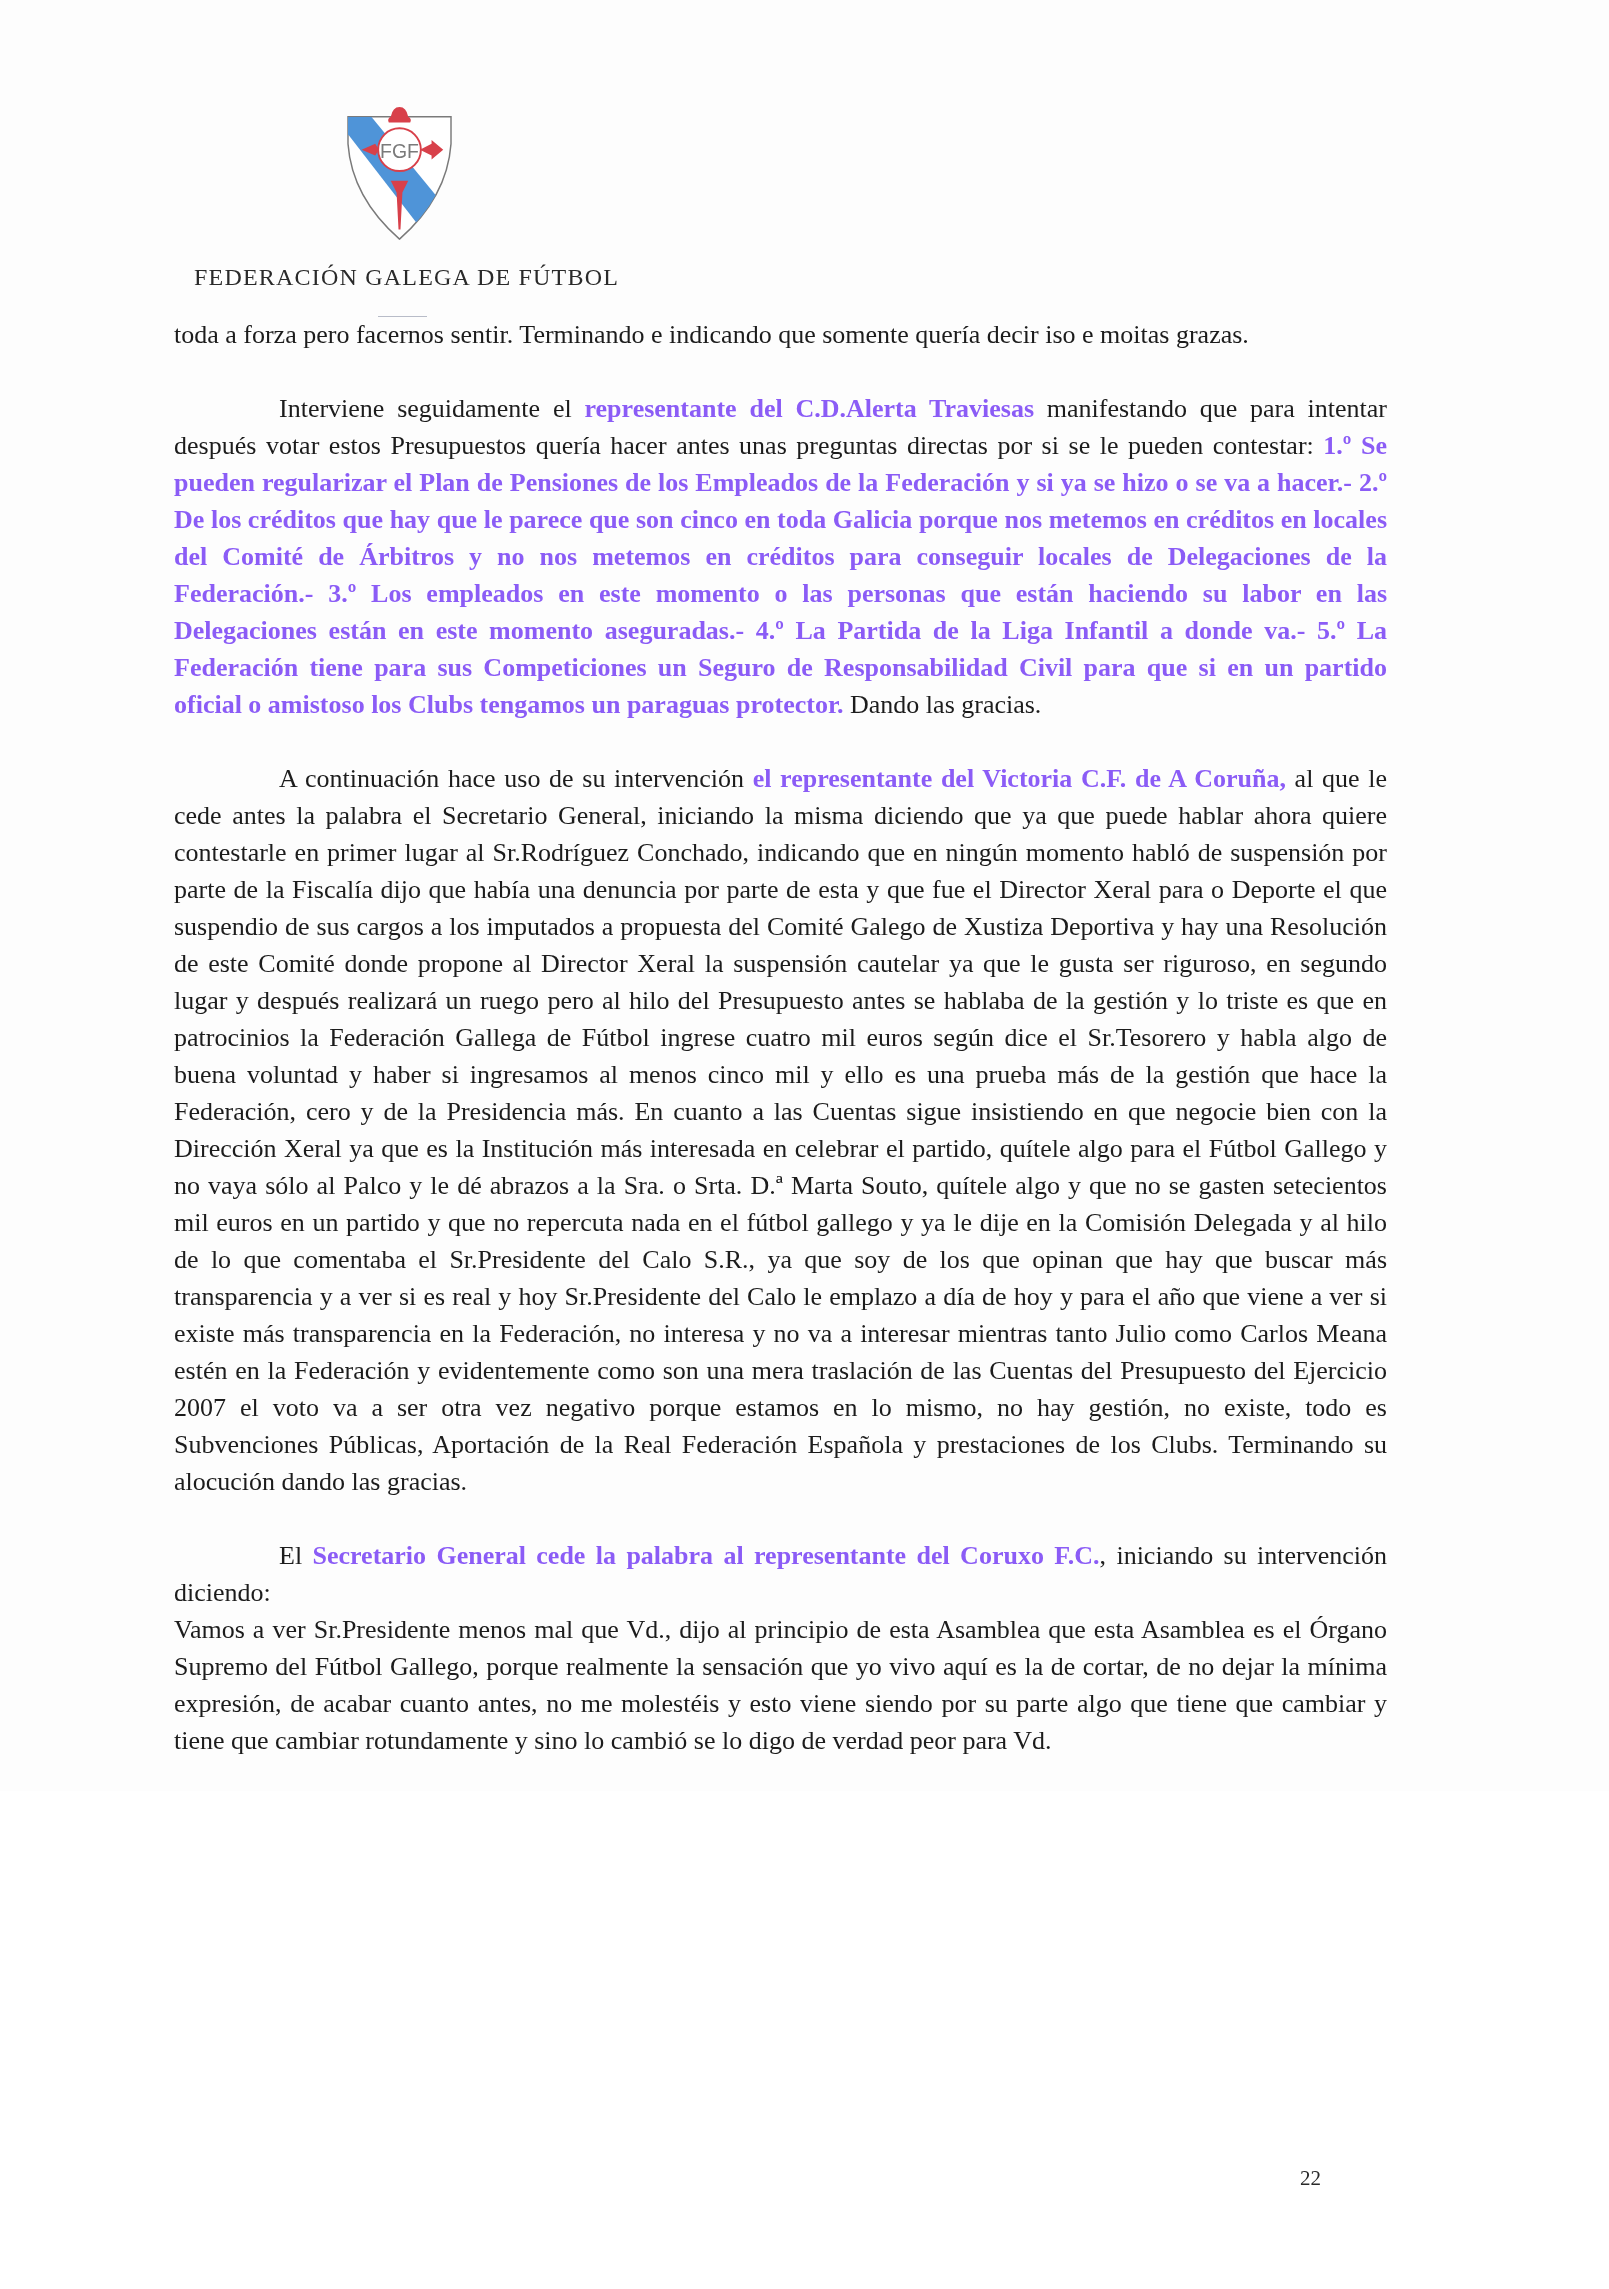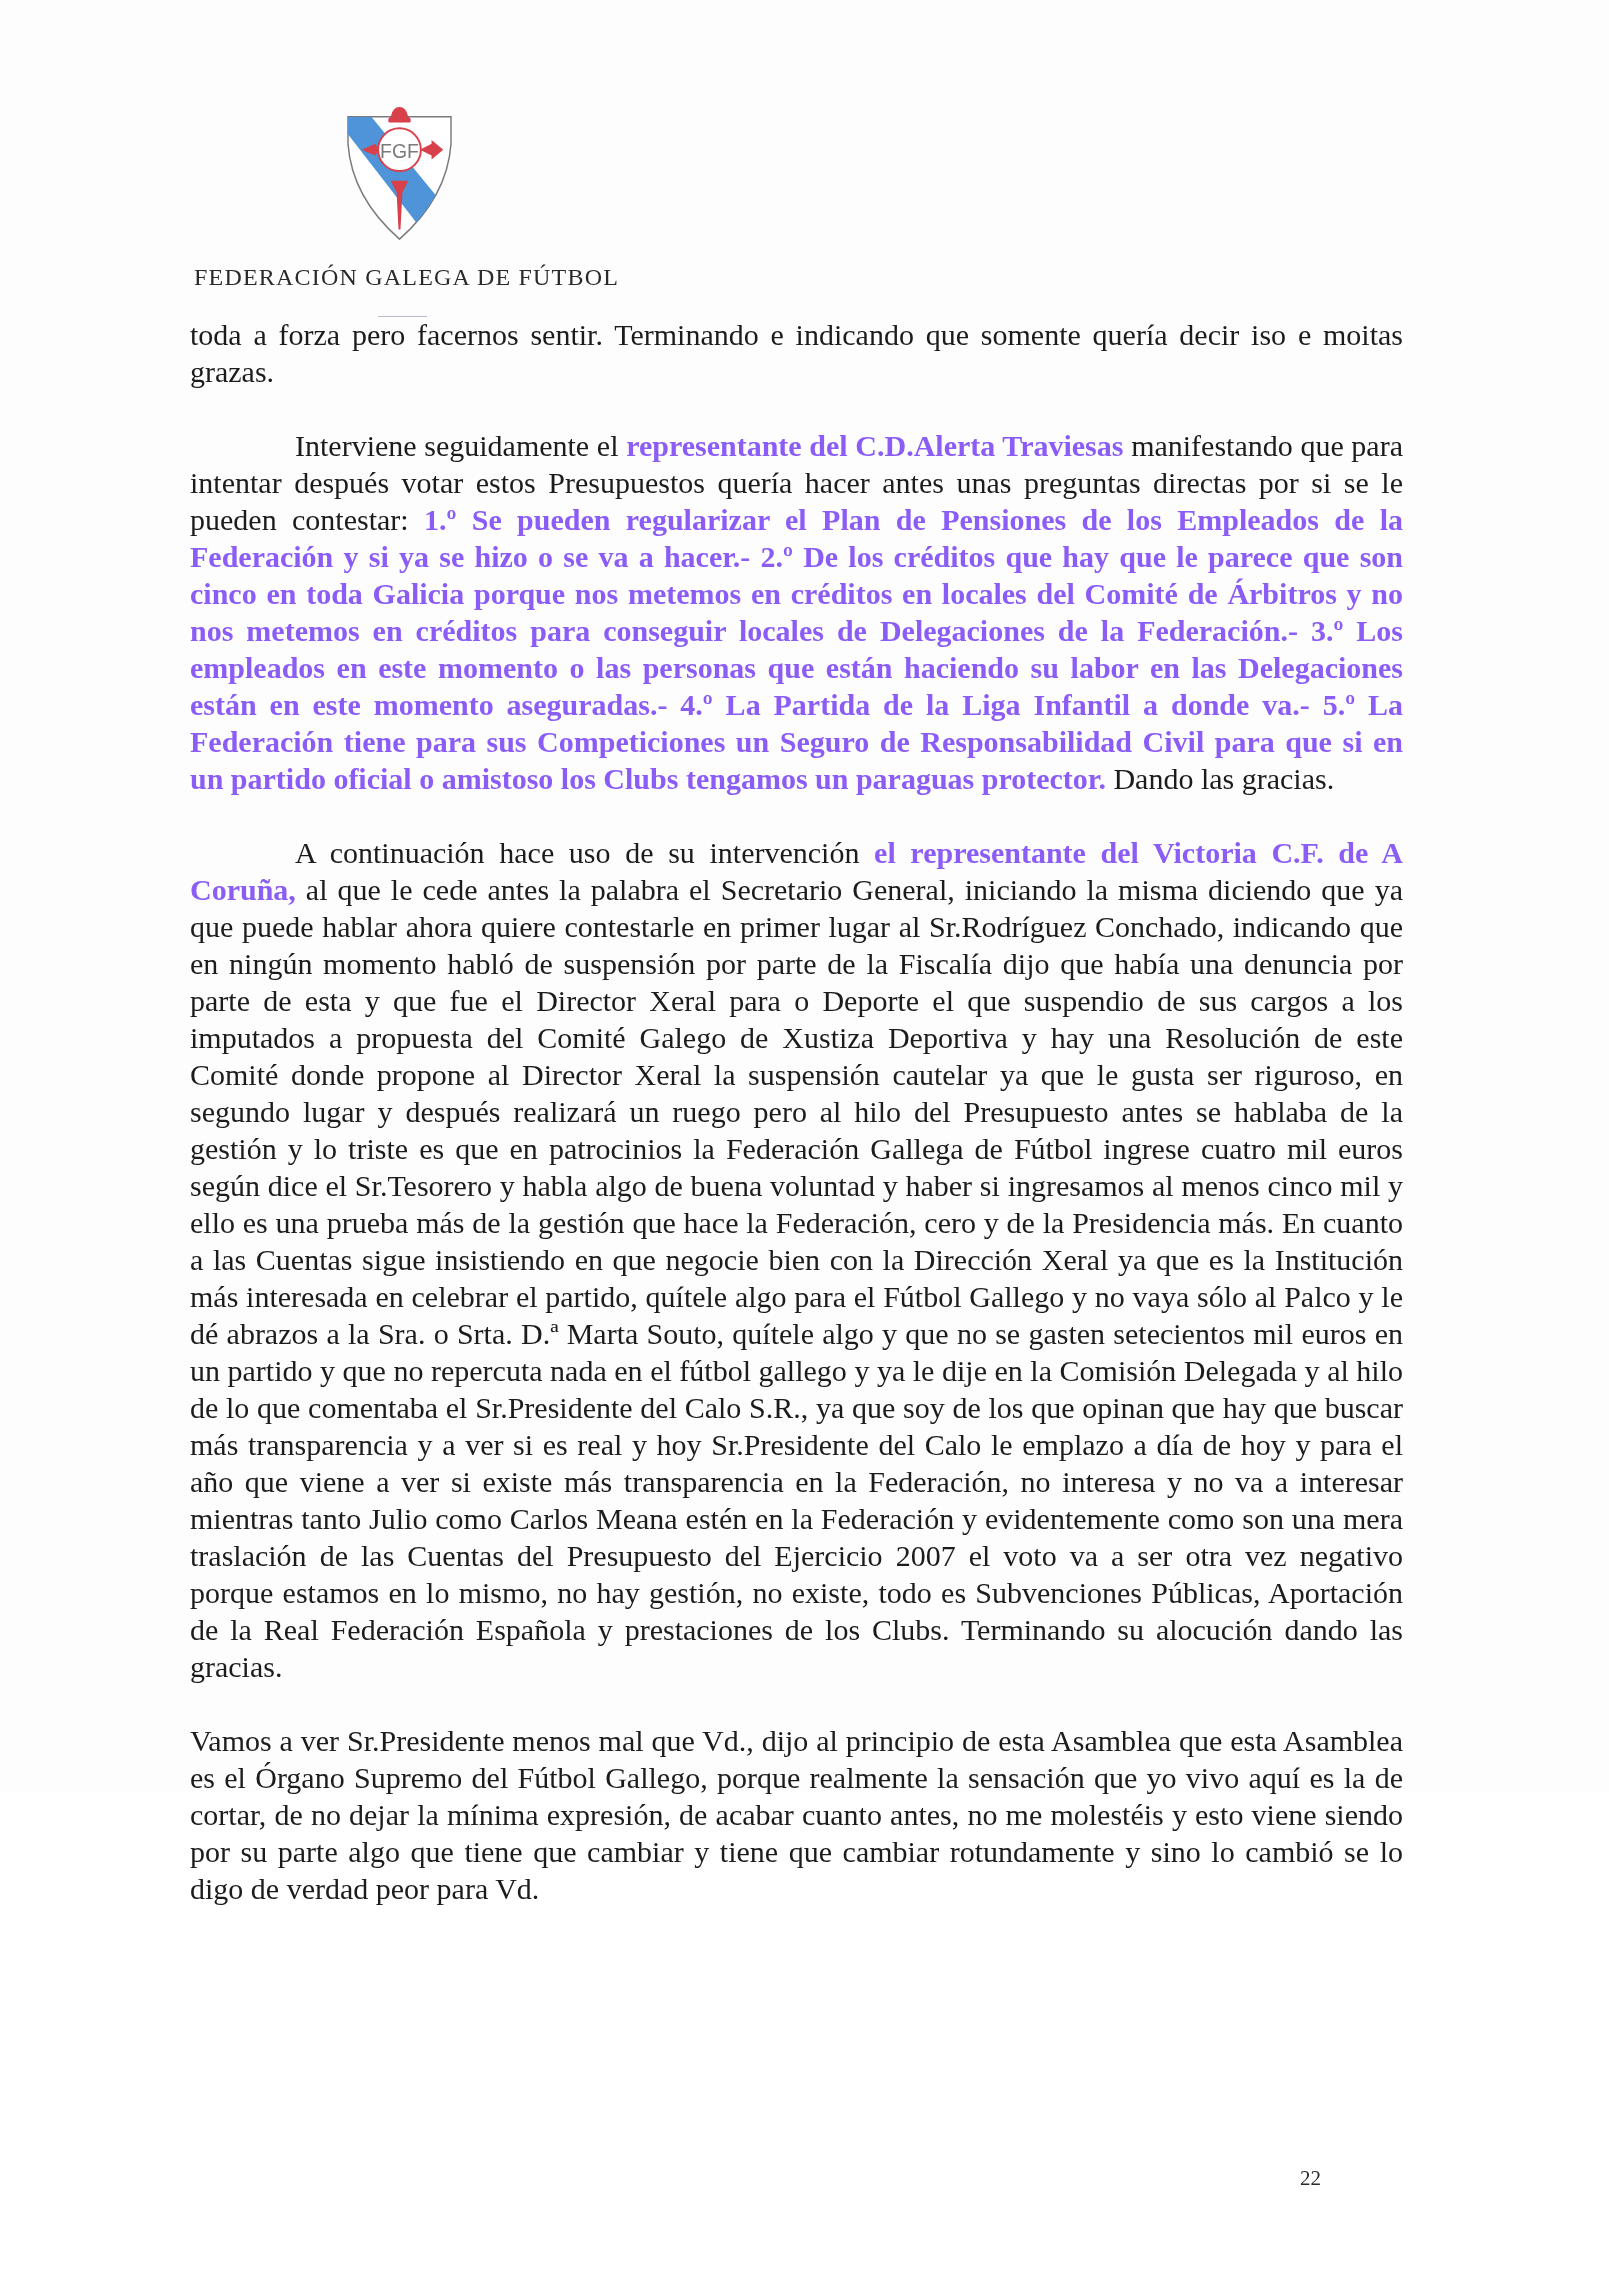--- a/index.html
+++ b/index.html
@@ -41,24 +41,24 @@
     .small-rule {
       position: absolute;
       left: 378px;
       top: 316px;
       width: 49px;
       height: 1px;
       background: #b8bcc8;
     }
     .body-text {
       position: absolute;
-      left: 190px;
+      left: 174px;
       top: 316px;
       width: 1213px;
-      font-size: 30px;
+      font-size: 26px;
       line-height: 37px;
       text-align: justify;
     }
     .body-text p {
       margin: 0;
     }
     .indent {
       text-indent: 105px;
     }
     .gap {
@@ -119,20 +119,21 @@
     <div class="gap"></div>
 
     <p class="indent"><span>Interviene seguidamente el </span><b>representante del C.D.Alerta Traviesas</b><span> manifestando que para intentar después votar estos Presupuestos quería hacer antes unas preguntas directas por si se le pueden contestar: </span><b>1.º Se pueden regularizar el Plan de Pensiones de los Empleados de la Federación y si ya se hizo o se va a hacer.- 2.º De los créditos que hay que le parece que son cinco en toda Galicia porque nos metemos en créditos en locales del Comité de Árbitros y no nos metemos en créditos para conseguir locales de Delegaciones de la Federación.- 3.º Los empleados en este momento o las personas que están haciendo su labor en las Delegaciones están en este momento aseguradas.- 4.º La Partida de la Liga Infantil a donde va.- 5.º La Federación tiene para sus Competiciones un Seguro de Responsabilidad Civil para que si en un partido oficial o amistoso los Clubs tengamos un paraguas protector.</b><span> Dando las gracias.</span></p>
 
     <div class="gap"></div>
 
     <p class="indent"><span>A continuación hace uso de su intervención </span><b>el representante del Victoria C.F. de A Coruña,</b><span> al que le cede antes la palabra el Secretario General, iniciando la misma diciendo que ya que puede hablar ahora quiere contestarle en primer lugar al Sr.Rodríguez Conchado, indicando que en ningún momento habló de suspensión por parte de la Fiscalía dijo que había una denuncia por parte de esta y que fue el Director Xeral para o Deporte el que suspendio de sus cargos a los imputados a propuesta del Comité Galego de Xustiza Deportiva y hay una Resolución de este Comité donde propone al Director Xeral la suspensión cautelar ya que le gusta ser riguroso, en segundo lugar y después realizará un ruego pero al hilo del Presupuesto antes se hablaba de la gestión y lo triste es que en patrocinios la Federación Gallega de Fútbol ingrese cuatro mil euros según dice el Sr.Tesorero y habla algo de buena voluntad y haber si ingresamos al menos cinco mil y ello es una prueba más de la gestión que hace la Federación, cero y de la Presidencia más. En cuanto a las Cuentas sigue insistiendo en que negocie bien con la Dirección Xeral ya que es la Institución más interesada en celebrar el partido, quítele algo para el Fútbol Gallego y no vaya sólo al Palco y le dé abrazos a la Sra. o Srta. D.ª Marta Souto, quítele algo y que no se gasten setecientos mil euros en un partido y que no repercuta nada en el fútbol gallego y ya le dije en la Comisión Delegada y al hilo de lo que comentaba el Sr.Presidente del Calo S.R., ya que soy de los que opinan que hay que buscar más transparencia y a ver si es real y hoy Sr.Presidente del Calo le emplazo a día de hoy y para el año que viene a ver si existe más transparencia en la Federación, no interesa y no va a interesar mientras tanto Julio como Carlos Meana estén en la Federación y evidentemente como son una mera traslación de las Cuentas del Presupuesto del Ejercicio 2007 el voto va a ser otra vez negativo porque estamos en lo mismo, no hay gestión, no existe, todo es Subvenciones Públicas, Aportación de la Real Federación Española y prestaciones de los Clubs. Terminando su alocución dando las gracias.</span></p>
 
     <div class="gap"></div>
 
+    <p class="indent"><span>El </span><b>Secretario General cede la palabra al representante del Coruxo F.C.</b><span>, iniciando su intervención diciendo:</span></p>
 
     <p><span>Vamos a ver Sr.Presidente menos mal que Vd., dijo al principio de esta Asamblea que esta Asamblea es el Órgano Supremo del Fútbol Gallego, porque realmente la sensación que yo vivo aquí es la de cortar, de no dejar la mínima expresión, de acabar cuanto antes, no me molestéis y esto viene siendo por su parte algo que tiene que cambiar y tiene que cambiar rotundamente y sino lo cambió se lo digo de verdad peor para Vd.</span></p>
 
   </div>
 
   <div class="page-number">22</div>
 
 </div>
 
 

